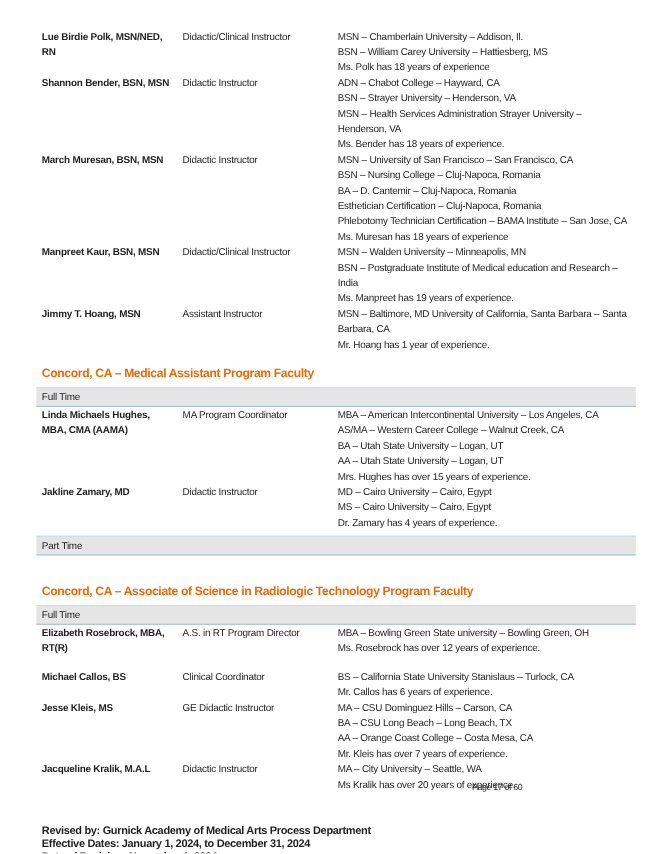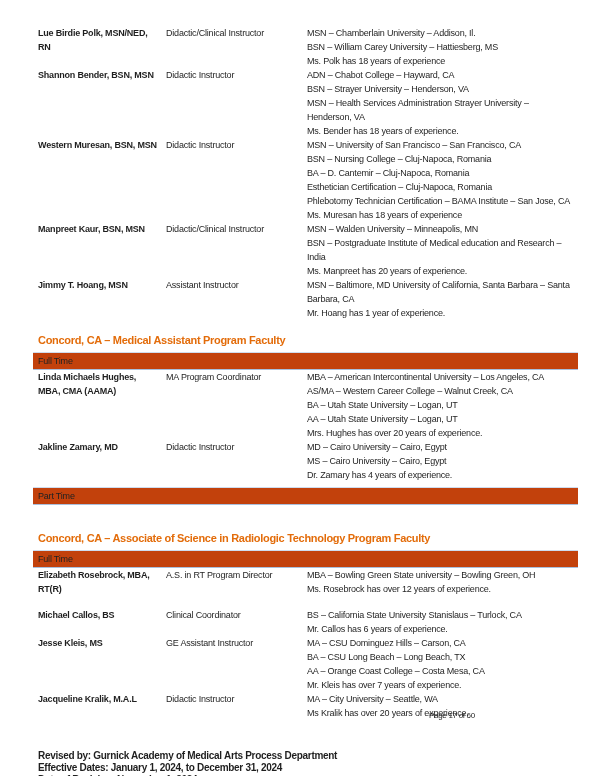--- a/index.html
+++ b/index.html
@@ -19,21 +19,21 @@
   .name { font-weight:bold; }
   .sec {
     margin:13px 0 5px 0;
     font-size:11px; line-height:14px; letter-spacing:-0.3px;
     font-weight:bold; color:#E36C0A;
   }
   .sec2 { margin-top:26px; }
   .band {
     margin-left:-5px; padding-left:5px;
     height:16px; line-height:16px;
-    background:#c2410c;
+    background:#e5e5e5;
     border-top:1px solid #cfdcee;
     border-bottom:1px solid #a9bfdc;
     color:#222222; font-size:9px;
   }
   .band-pt { margin-top:5px; }
   .row-gap { height:12px; }
   .footer {
     position:absolute; left:38px; top:750px;
     font-size:10px; line-height:12px; letter-spacing:-0.3px; color:#1f1f1f;font-weight:bold;
   }
@@ -59,36 +59,36 @@
     <div class="frow">
       <div class="cell name">Shannon Bender, BSN, MSN</div>
       <div class="cell title">Didactic Instructor</div>
       <div class="cell details">ADN – Chabot College – Hayward, CA
 BSN – Strayer University – Henderson, VA
 MSN – Health Services Administration Strayer University –
 Henderson, VA
 Ms. Bender has 18 years of experience.</div>
     </div>
     <div class="frow">
-      <div class="cell name">Western Muresan, BSN, MSN</div>
+      <div class="cell name">March Muresan, BSN, MSN</div>
       <div class="cell title">Didactic Instructor</div>
       <div class="cell details">MSN – University of San Francisco – San Francisco, CA
 BSN – Nursing College – Cluj-Napoca, Romania
 BA – D. Cantemir – Cluj-Napoca, Romania
 Esthetician Certification – Cluj-Napoca, Romania
 Phlebotomy Technician Certification – BAMA Institute – San Jose, CA
 Ms. Muresan has 18 years of experience</div>
     </div>
     <div class="frow">
       <div class="cell name">Manpreet Kaur, BSN, MSN</div>
       <div class="cell title">Didactic/Clinical Instructor</div>
       <div class="cell details">MSN – Walden University – Minneapolis, MN
 BSN – Postgraduate Institute of Medical education and Research –
 India
-Ms. Manpreet has 20 years of experience.</div>
+Ms. Manpreet has 19 years of experience.</div>
     </div>
     <div class="frow">
       <div class="cell name">Jimmy T. Hoang, MSN</div>
       <div class="cell title">Assistant Instructor</div>
       <div class="cell details">MSN – Baltimore, MD University of California, Santa Barbara – Santa
 Barbara, CA
 Mr. Hoang has 1 year of experience.</div>
     </div>
   </div>
 
@@ -100,21 +100,21 @@
 
   <div>
     <div class="frow">
       <div class="cell name">Linda Michaels Hughes,
 MBA, CMA (AAMA)</div>
       <div class="cell title">MA Program Coordinator</div>
       <div class="cell details">MBA – American Intercontinental University – Los Angeles, CA
 AS/MA – Western Career College – Walnut Creek, CA
 BA – Utah State University – Logan, UT
 AA – Utah State University – Logan, UT
-Mrs. Hughes has over 20 years of experience.</div>
+Mrs. Hughes has over 15 years of experience.</div>
     </div>
     <div class="frow">
       <div class="cell name">Jakline Zamary, MD</div>
       <div class="cell title">Didactic Instructor</div>
       <div class="cell details">MD – Cairo University – Cairo, Egypt
 MS – Cairo University – Cairo, Egypt
 Dr. Zamary has 4 years of experience.</div>
     </div>
   </div>
 
@@ -138,21 +138,21 @@
     </div>
     <div class="row-gap"></div>
     <div class="frow">
       <div class="cell name">Michael Callos, BS</div>
       <div class="cell title">Clinical Coordinator</div>
       <div class="cell details">BS – California State University Stanislaus – Turlock, CA
 Mr. Callos has 6 years of experience.</div>
     </div>
     <div class="frow">
       <div class="cell name">Jesse Kleis, MS</div>
-      <div class="cell title">GE Assistant Instructor</div>
+      <div class="cell title">GE Didactic Instructor</div>
       <div class="cell details">MA – CSU Dominguez Hills – Carson, CA
 BA – CSU Long Beach – Long Beach, TX
 AA – Orange Coast College – Costa Mesa, CA
 Mr. Kleis has over 7 years of experience.</div>
     </div>
     <div class="frow">
       <div class="cell name">Jacqueline Kralik, M.A.L</div>
       <div class="cell title">Didactic Instructor</div>
       <div class="cell details">MA – City University – Seattle, WA
 Ms Kralik has over 20 years of experience.</div>

